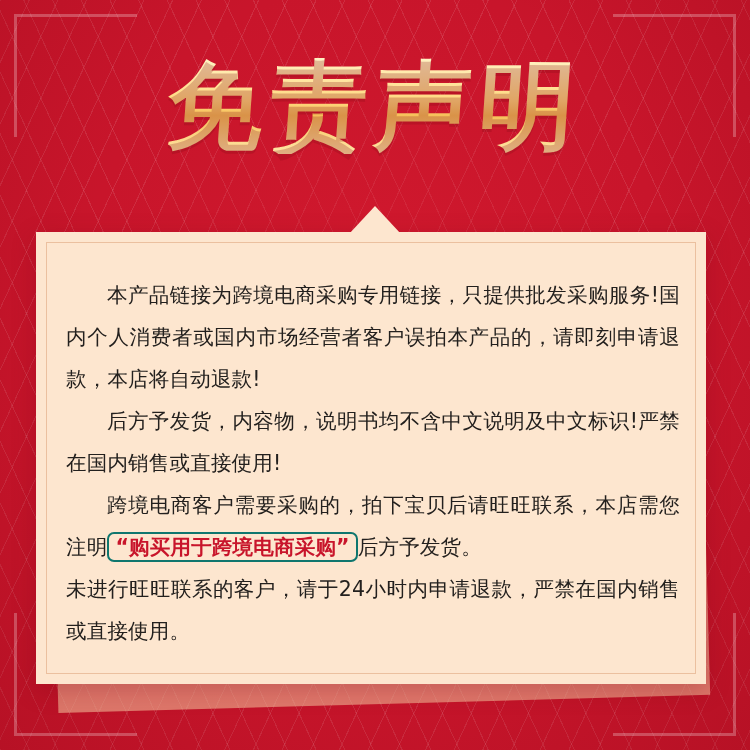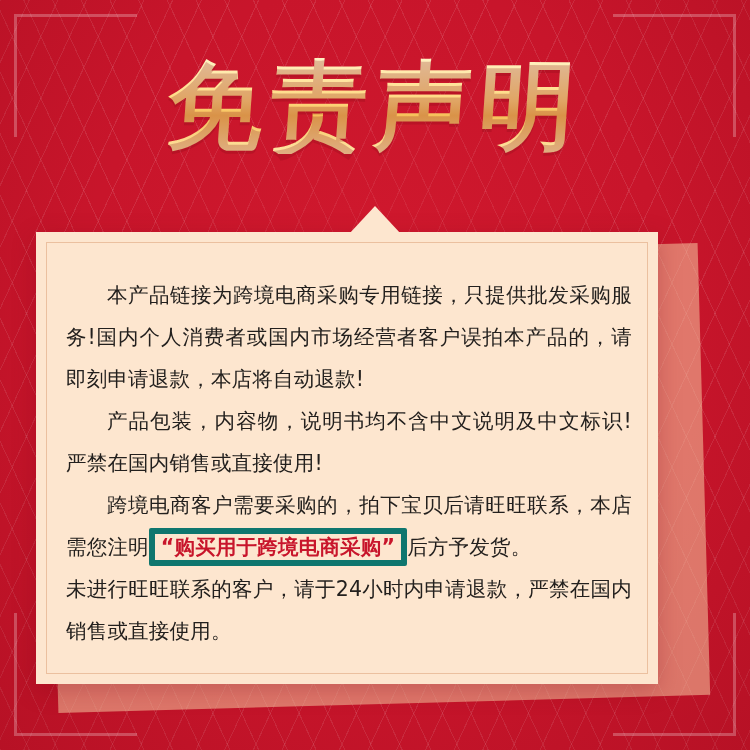--- a/index.html
+++ b/index.html
@@ -67,21 +67,21 @@
     height: 452px;
     background: #f6c9a0;
     opacity: 0.55;
     transform: rotate(-1.6deg);
     z-index: 2;
   }
   .card {
     position: absolute;
     left: 36px;
     top: 232px;
-    width: 622px;
+    width: 670px;
     height: 452px;
     background: #fde6cf;
     z-index: 3;
     box-shadow: 0 6px 22px rgba(110,8,20,0.25);
   }
   .card-inner {
     position: absolute;
     inset: 10px;
     border: 1px solid rgba(200,120,70,0.35);
     pointer-events: none;
@@ -113,23 +113,23 @@
   }
   .para {
     margin: 0 0 0 0;
   }
   .para.indent {
     text-indent: 2em;
   }
   .quoted {
     color: #c8152b;
     font-weight: bold;
-    border: 6px solid #0f766e;
+    border: 2px solid #0f766e;
     padding: 1px 6px;
-    border-radius: 2px;
+    border-radius: 7px;
     white-space: nowrap;
   }
   
   .corner {
     position: absolute;
     width: 120px;
     height: 120px;
     border: 3px solid rgba(255,255,255,0.25);
     z-index: 1;
   }
@@ -154,18 +154,18 @@
     <div class="title">免责声明</div>
   </div>
 
   <div class="notch"></div>
   <div class="card-shadow"></div>
 
   <div class="card">
     <div class="card-inner"></div>
     <div class="body-text">
       <p class="para indent">本产品链接为跨境电商采购专用链接，只提供批发采购服务!国内个人消费者或国内市场经营者客户误拍本产品的，请即刻申请退款，本店将自动退款!</p>
-      <p class="para indent">产品包装，内容物，说明书均不含中文说明及中文标识!严禁在国内销售或直接使用!</p>
+      <p class="para indent">后方予发货，内容物，说明书均不含中文说明及中文标识!严禁在国内销售或直接使用!</p>
       <p class="para indent">跨境电商客户需要采购的，拍下宝贝后请旺旺联系，本店需您注明<span class="quoted">“购买用于跨境电商采购”</span>后方予发货。</p>
       <p class="para">未进行旺旺联系的客户，请于24小时内申请退款，严禁在国内销售或直接使用。</p>
     </div>
   </div>
 </div>
 
 </body></html>

